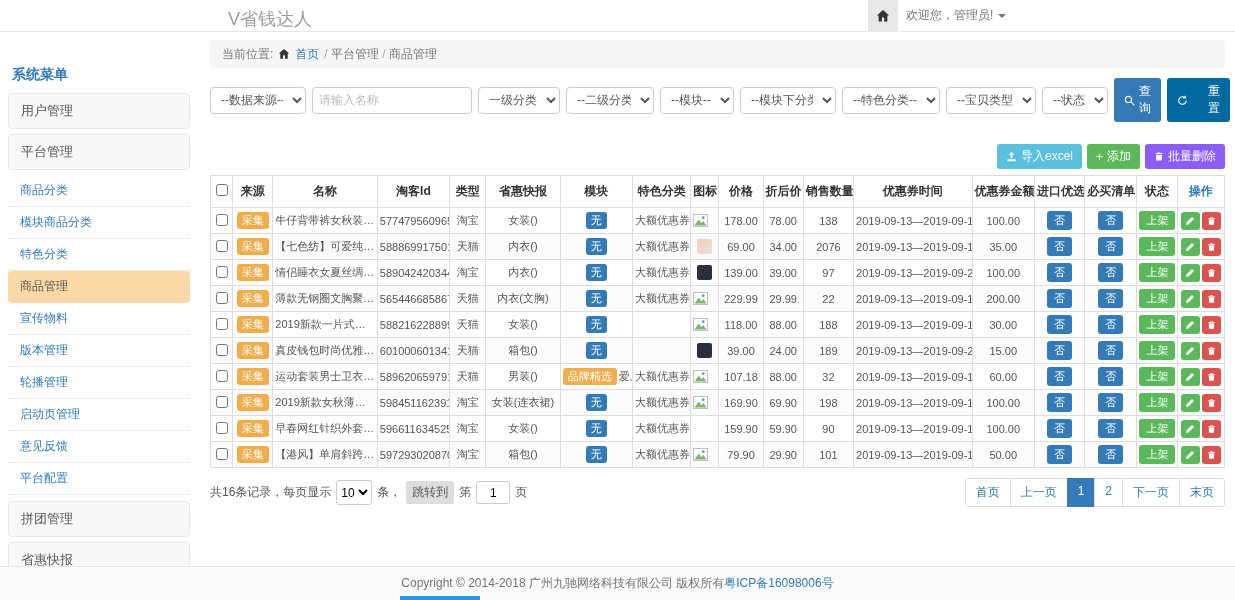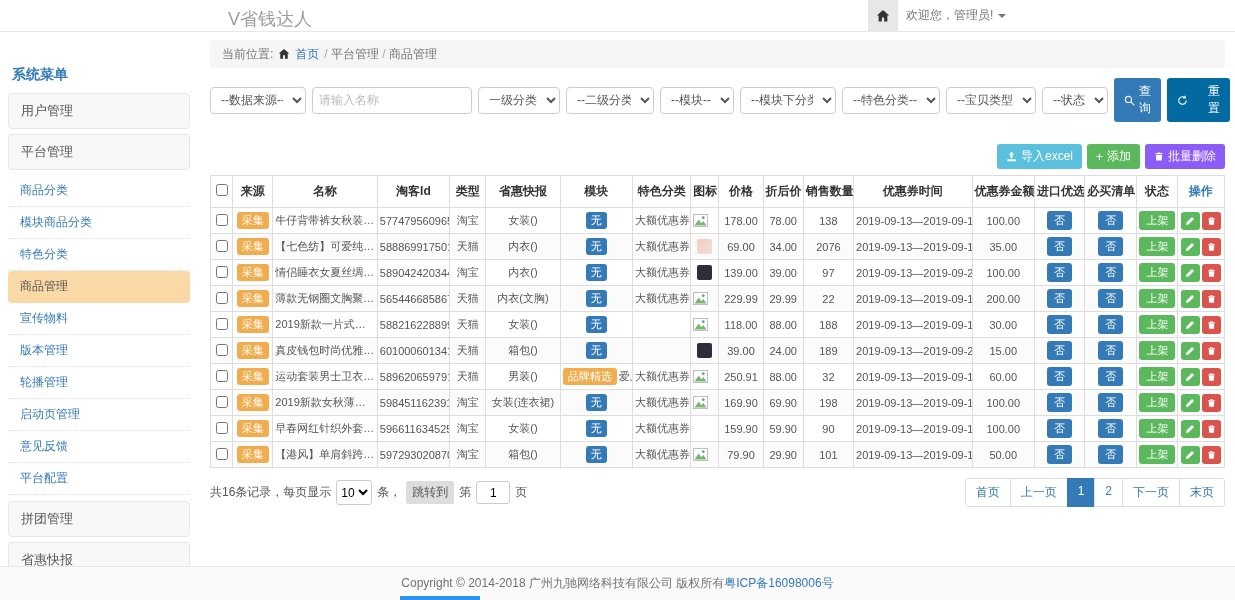--- a/index.html
+++ b/index.html
@@ -440,21 +440,21 @@
             <td>589620659791</td>
             <td>天猫</td>
             <td>男装()</td>
             <td><span class="badge orange">品牌精选</span><span class="tagtext">爱上运动</span></td>
             <td>大额优惠券</td>
             <td><span><svg width="15" height="13" viewBox="0 0 16 14">
                   <rect x=".5" y=".5" width="15" height="13" fill="#fff" stroke="#bbb"></rect>
                   <path d="M1.5 12.5 6 6l3 4 2-2.5 3.5 5z" fill="#7cb56d"></path>
                   <circle cx="11" cy="4" r="1.5" fill="#5b9bd5"></circle>
                 </svg></span></td>
-            <td>250.91</td>
+            <td>107.18</td>
             <td>88.00</td>
             <td>32</td>
             <td>2019-09-13—2019-09-15</td>
             <td>60.00</td>
             <td><span class="pillbtn blue">否</span></td>
             <td><span class="pillbtn blue">否</span></td>
             <td><span class="pillbtn green">上架</span></td>
             <td><button class="opbtn edit">
                 <span>
                   <svg width="10" height="10" viewBox="0 0 16 16">

